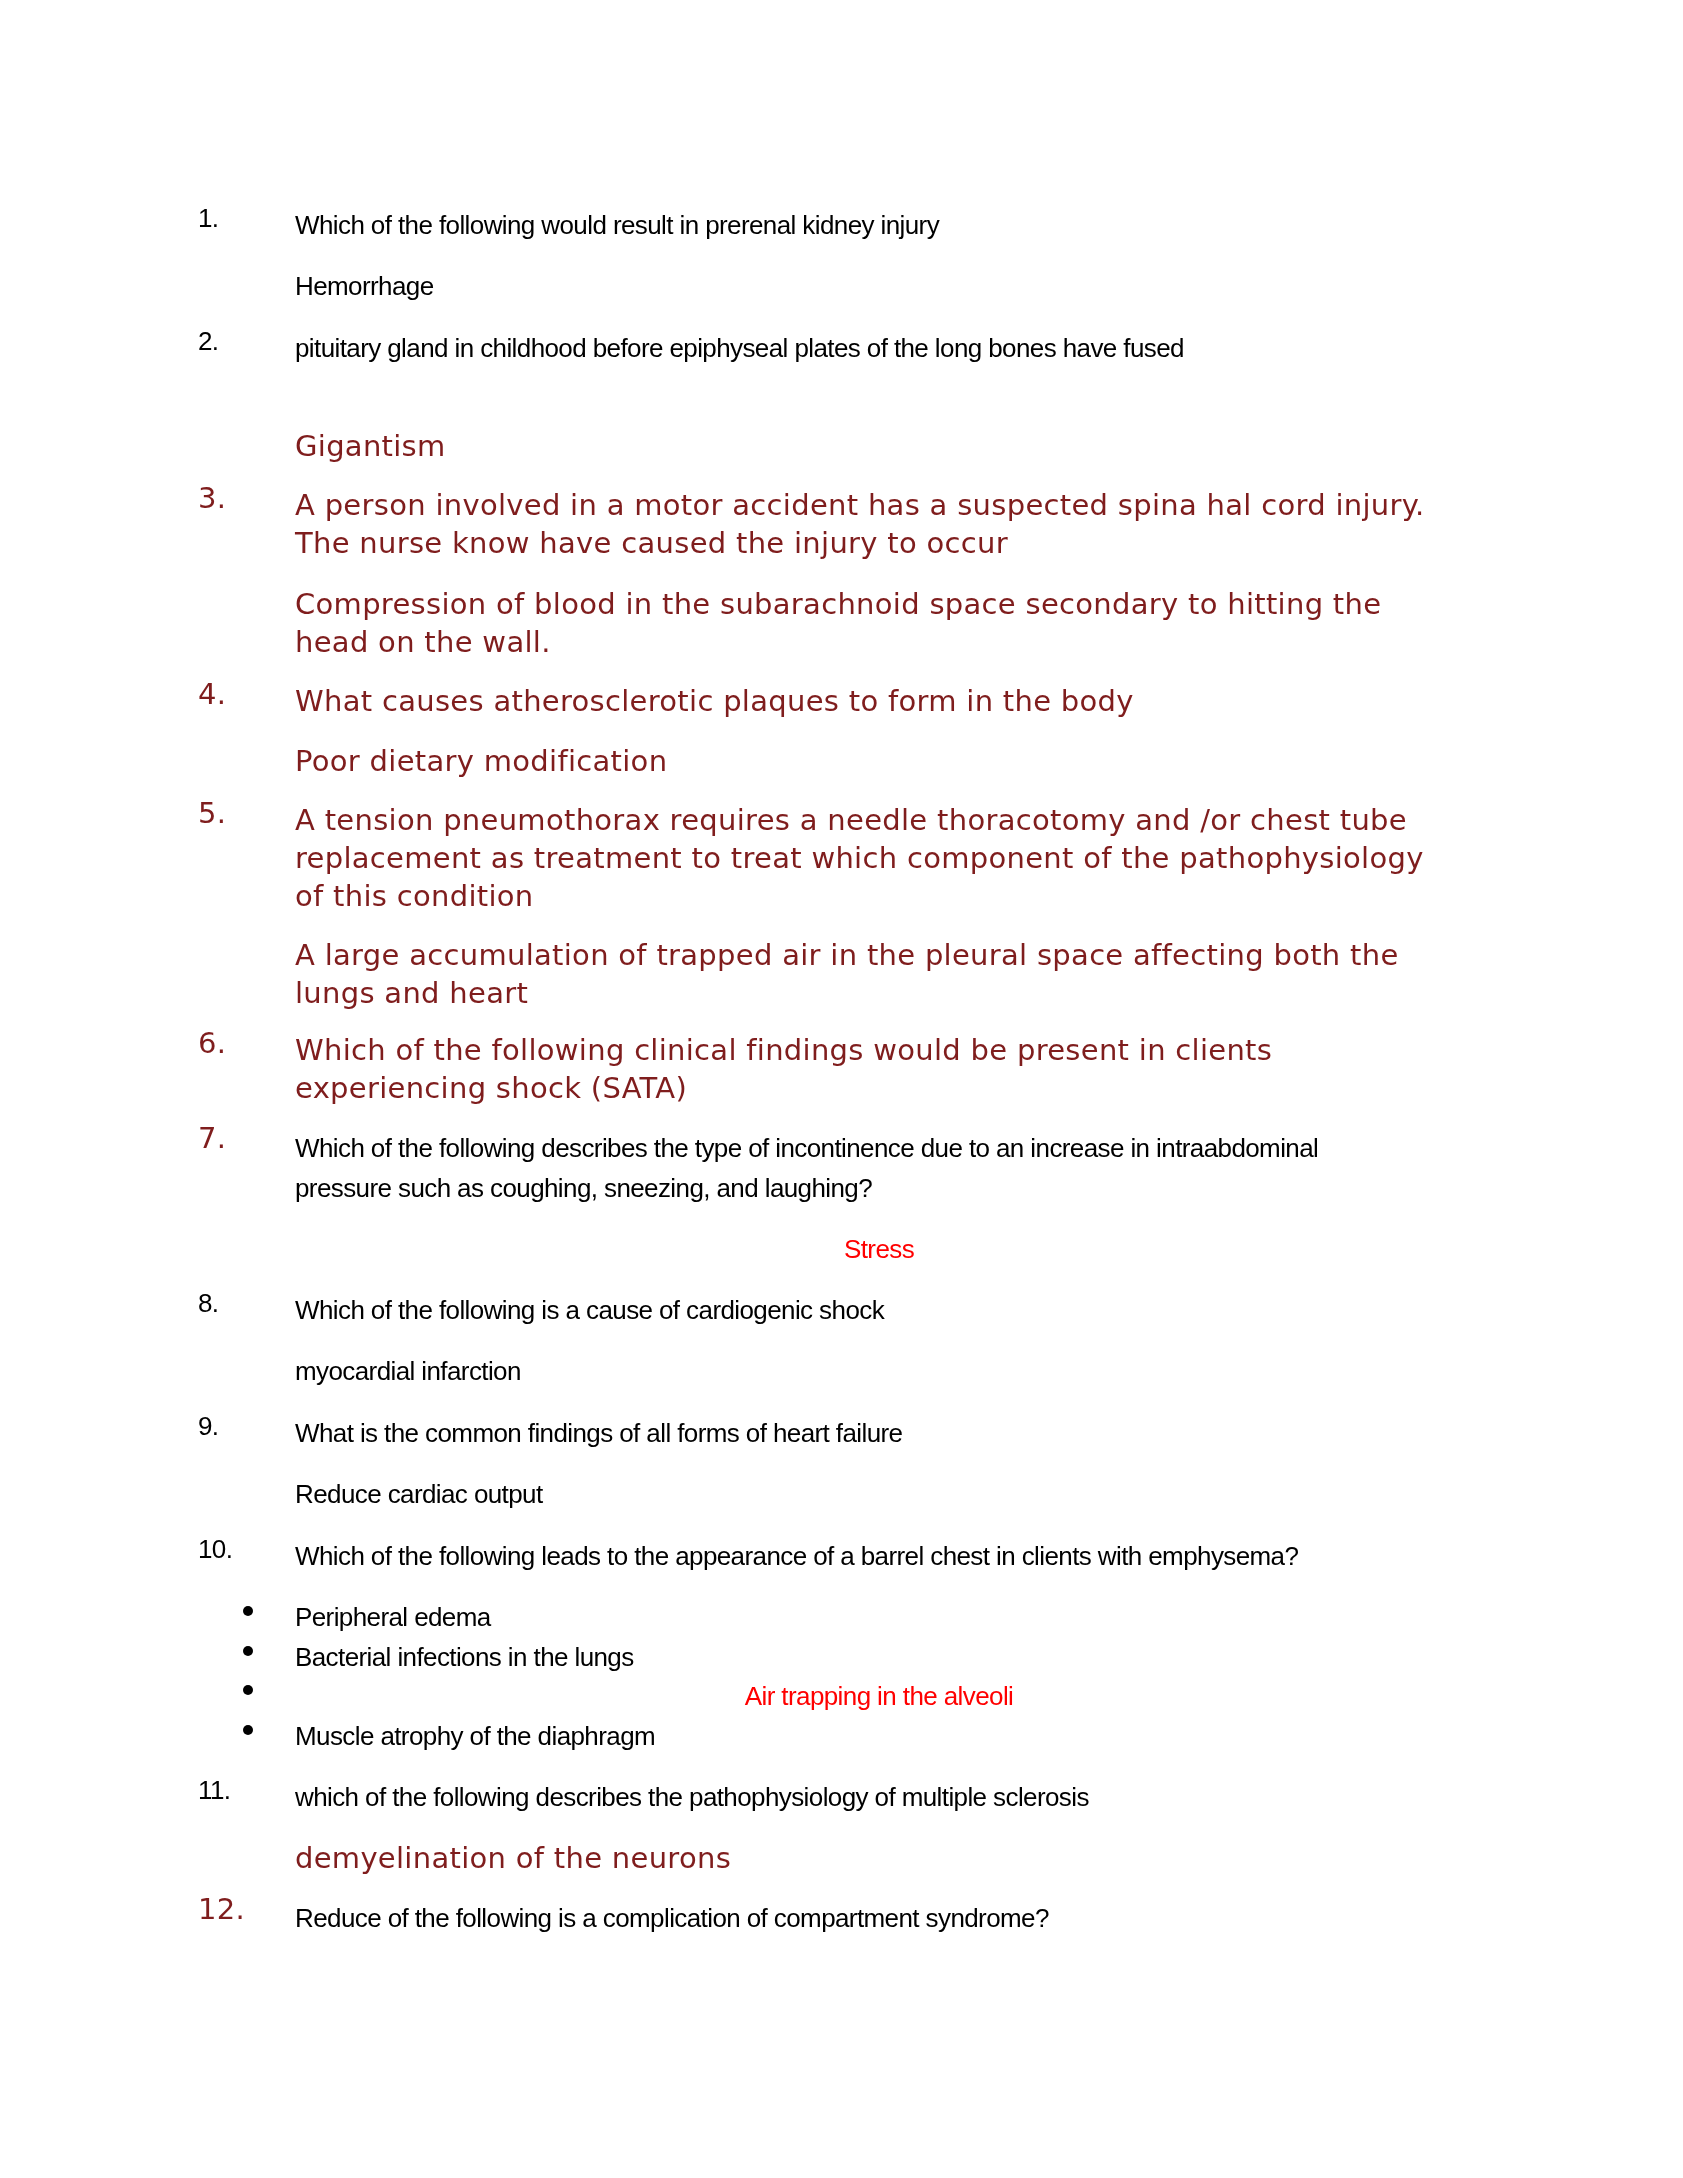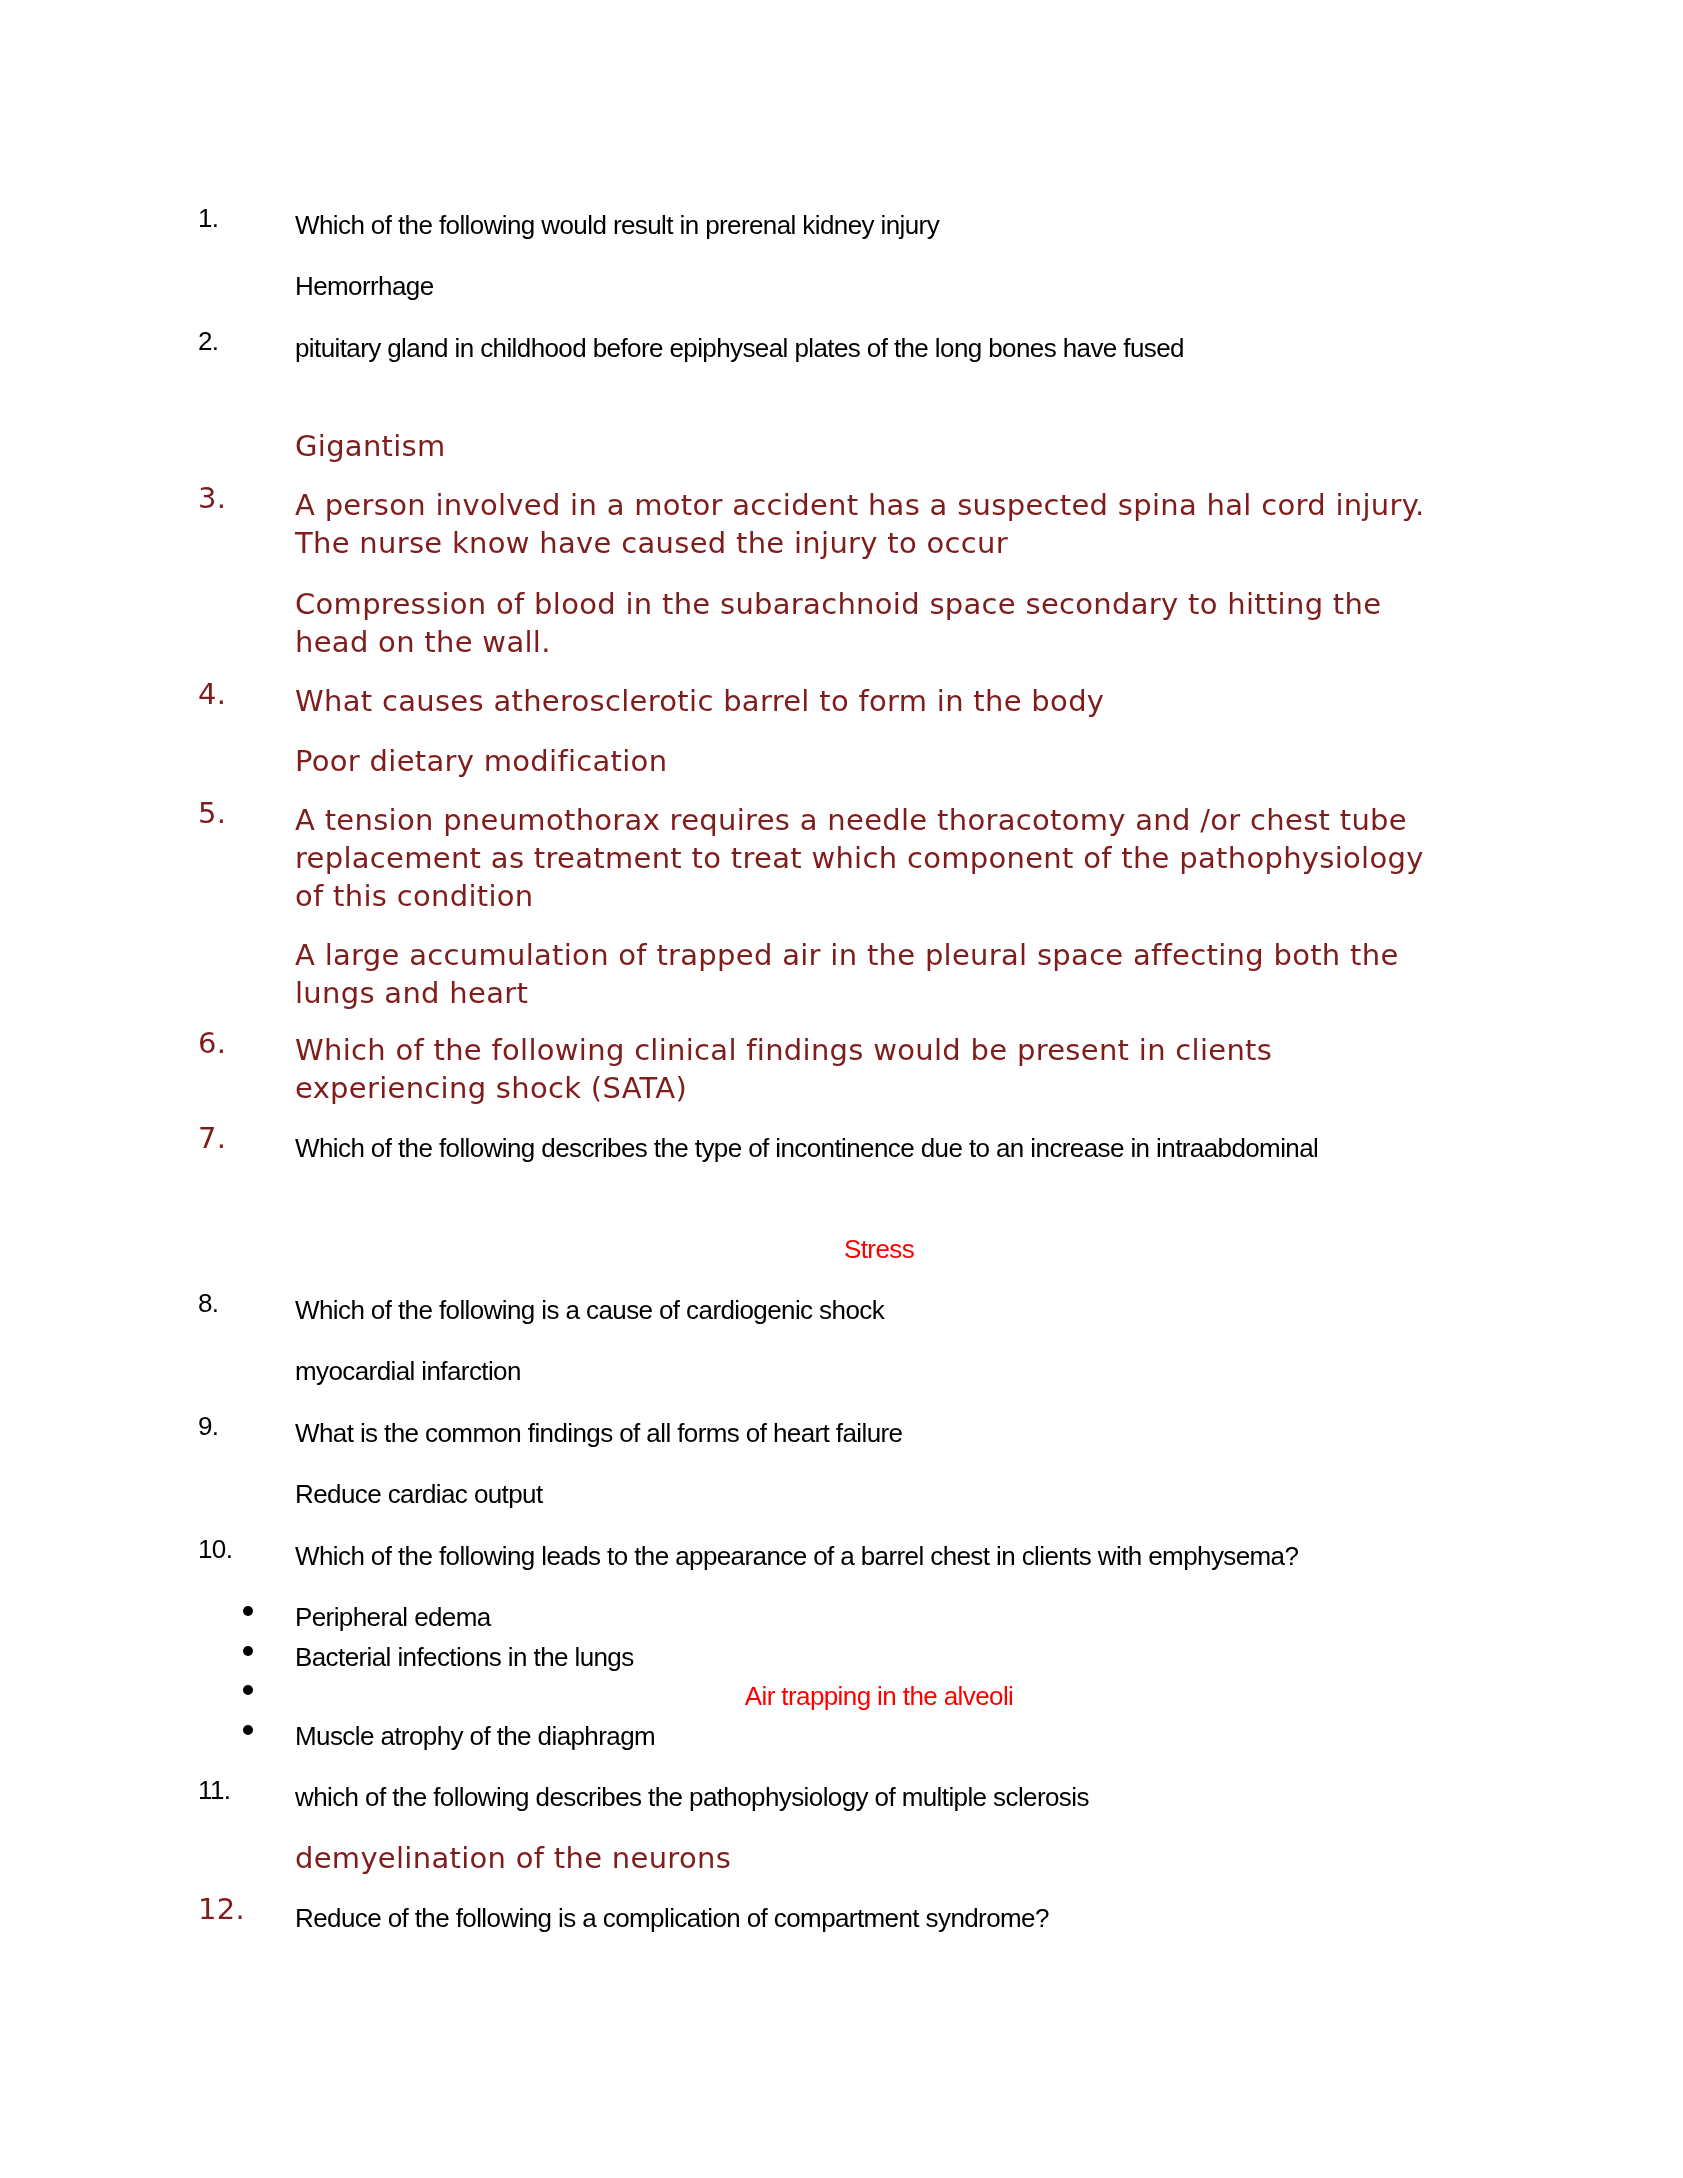--- a/index.html
+++ b/index.html
@@ -96,21 +96,21 @@
   </div>
   <div class="blk" style="top:578px;">
     <div class="txt d">
       <div>Compression of blood in the subarachnoid space secondary to hitting the</div>
       <div>head on the wall.</div>
     </div>
   </div>
 
   <div class="blk" style="top:675px;">
     <span class="num d">4.</span>
-    <div class="txt d">What causes atherosclerotic barrel to form in the body</div>
+    <div class="txt d">What causes atherosclerotic plaques to form in the body</div>
   </div>
   <div class="blk" style="top:735px;">
     <div class="txt d">Poor dietary modification</div>
   </div>
 
   <div class="blk" style="top:794px;">
     <span class="num d">5.</span>
     <div class="txt d">
       <div>A tension pneumothorax requires a needle thoracotomy and /or chest tube</div>
       <div>replacement as treatment to treat which component of the pathophysiology</div>
@@ -129,20 +129,21 @@
     <div class="txt d">
       <div>Which of the following clinical findings would be present in clients</div>
       <div>experiencing shock (SATA)</div>
     </div>
   </div>
 
   <div class="blk" style="top:1121px;">
     <span class="num d" style="top:-2px;">7.</span>
     <div class="txt c">
       <div>Which of the following describes the type of incontinence due to an increase in intraabdominal</div>
+      <div>pressure such as coughing, sneezing, and laughing?</div>
     </div>
   </div>
   <div class="blk" style="top:1222px;">
     <div class="txt c red">Stress</div>
   </div>
 
   <div class="blk" style="top:1283px;">
     <span class="num c">8.</span>
     <div class="txt c">Which of the following is a cause of cardiogenic shock</div>
   </div>

